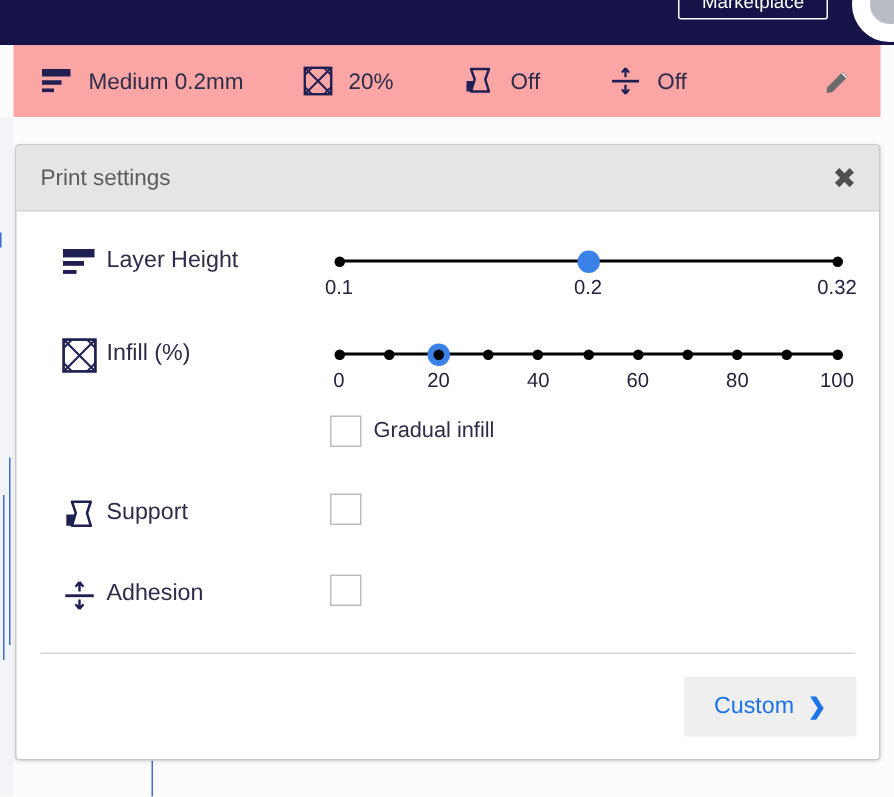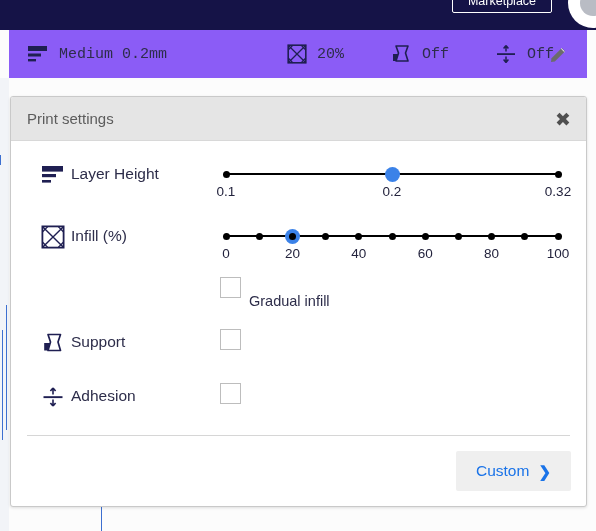--- a/index.html
+++ b/index.html
@@ -80,40 +80,39 @@
     background: #b9bcc4;
   }
 
   
   #summary-bar {
     position: absolute;
     left: 9px;
     top: 30px;
     width: 578px;
     height: 48px;
-    background: #8b5cf6;
+    background: #fca5a5;
     z-index: 6;
     display: flex;
     align-items: flex-end;
     color: #2b2b48;
-    font-family: Liberation Mono, monospace;
   }
   .summary-item {
     display: flex;
     align-items: center;
     height: 48px;
   }
   .summary-item .lbl {
     font-size: 15px;
     color: #2d2d4a;
     margin-left: 10px;
     white-space: nowrap;
   }
   #si-profile { margin-left: 18px; }
-  #si-infill  { margin-left: 120px; }
+  #si-infill  { margin-left: 40px; }
   #si-support { margin-left: 46px; }
   #si-adhesion{ margin-left: 46px; }
   #edit-pencil-btn {
     position: absolute;
     right: 18px;
     top: 14px;
     width: 22px;
     height: 22px;
     cursor: pointer;
   }
@@ -255,21 +254,21 @@
     color: #2d2d4a;
   }
 
   #row-layer-height { top: 16px; }
   #row-infill       { top: 78px; }
   #row-gradual      { top: 136px; height: 24px; }
   #row-support      { top: 184px; }
   #row-adhesion     { top: 238px; }
 
   #gradual-checkbox { left: 209px; top: 0px; }
-  #gradual-label    { left: 238px; top: 16px; }
+  #gradual-label    { left: 238px; top: 2px; }
   #support-checkbox { left: 209px; top: 4px; }
   #adhesion-checkbox{ left: 209px; top: 4px; }
 
   #dialog-divider {
     position: absolute;
     left: 16px;
     right: 16px;
     top: 338px;
     height: 1px;
     background: #d6d6d6;

